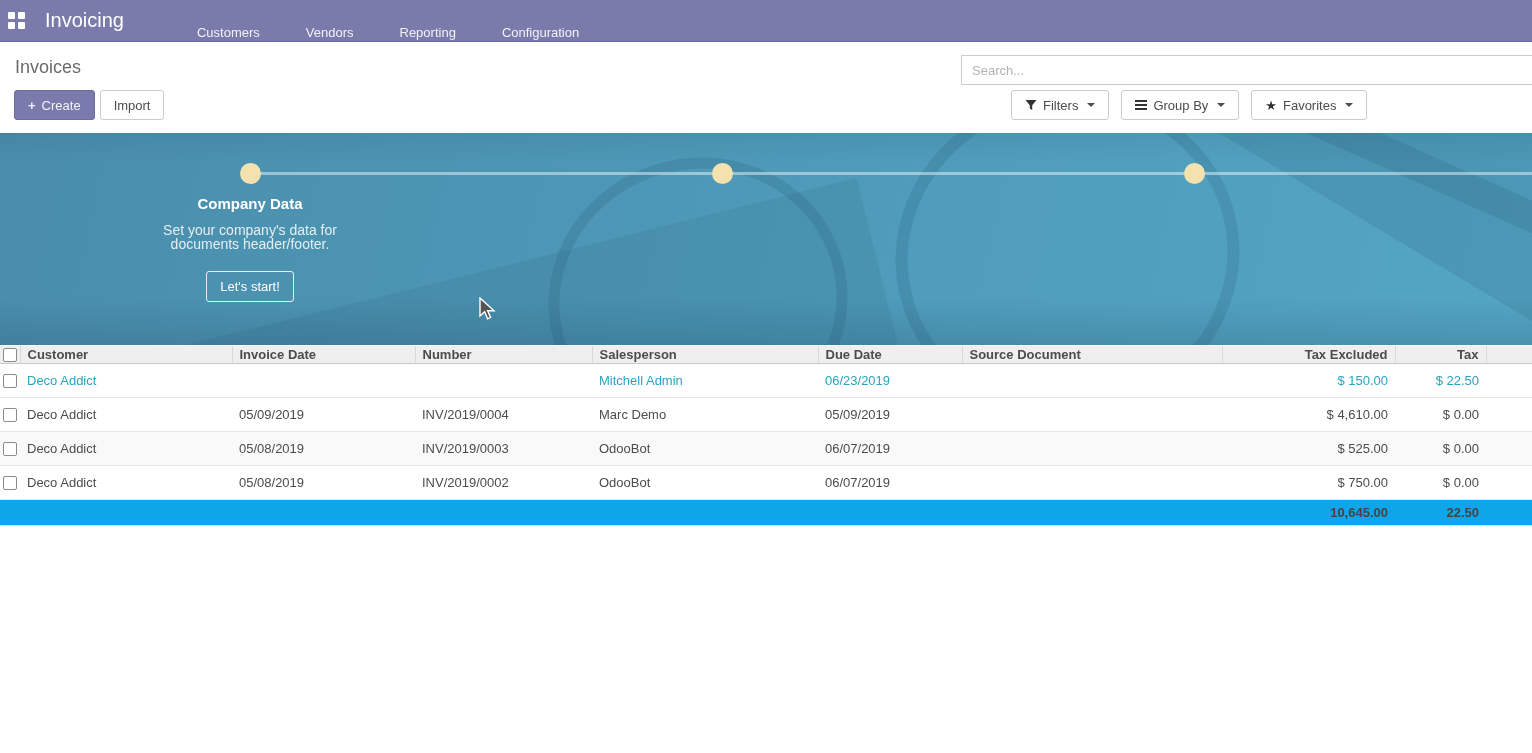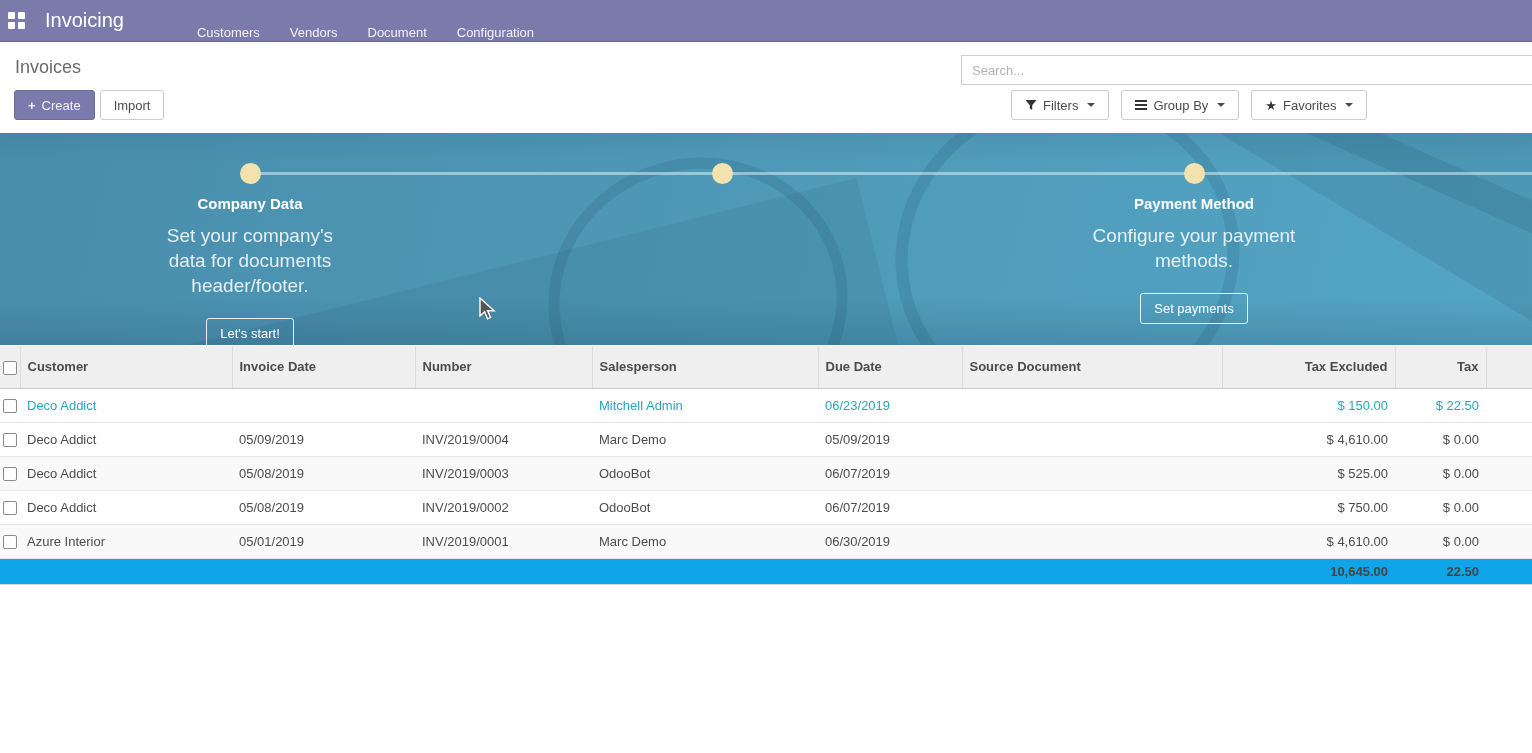--- a/index.html
+++ b/index.html
@@ -8,21 +8,21 @@
   #app { position: relative; width: 1532px; height: 753px; background: #fff; }
 
   
   .navbar { position: absolute; left: 0; top: 0; width: 1532px; height: 42px;
     background: #7a7aab; border-bottom: 1px solid #68689a;
     display: flex; align-items: center; }
   .apps-icon { width: 17px; height: 17px; margin-left: 8px; margin-right: 20px;
     display: grid; grid-template-columns: 7px 7px; grid-template-rows: 7px 7px; gap: 3px; cursor: pointer; }
   .apps-icon span { background: #ffffff; border-radius: 1px; }
   .app-name { color: #ffffff; font-size: 20px; font-weight: 400; margin-right: 58px; }
-  .nav-menu { display: flex; align-items: center; gap: 0; margin-top: 24px; }
+  .nav-menu { display: flex; align-items: center; gap: 16px; margin-top: 24px; }
   .nav-item { color: #f2f2fa; font-size: 13px; padding: 12px 15px; cursor: pointer; }
 
   
   .control-panel { position: absolute; left: 0; top: 43px; width: 1532px; height: 90px; background: #fff; padding-left: 28px; }
   .breadcrumb { position: absolute; left: 15px; top: 14px; font-size: 18px; color: #6b6b6b; }
   .btn-row { position: absolute; left: 14px; top: 47px; display: flex; gap: 5px; }
   .btn { font-size: 13px; height: 30px; padding: 0 13px; border-radius: 3px; cursor: pointer;
     display: inline-flex; align-items: center; gap: 6px; background: #fff;
     border: 1px solid #ccc; color: #4c4c4c; }
   .btn.primary { background: #7b7aac; border-color: #6c6b9d; color: #f4f3fb; }
@@ -50,31 +50,31 @@
   .band1 { left: 1040px; top: -150px; width: 760px; height: 250px; background: rgba(22,66,94,0.13); transform: rotate(31deg); }
   .band2 { left: -80px; top: 160px; width: 980px; height: 240px; background: rgba(22,66,94,0.09); transform: rotate(-14deg); }
   .banner-shade { left: 0; top: 0; width: 100%; height: 100%;
     background: linear-gradient(to bottom, rgba(10,40,60,0.07), rgba(0,0,0,0) 14%, rgba(0,0,0,0) 78%, rgba(14,52,76,0.16)); }
   .progress-line { position: absolute; left: 250px; top: 39px; width: 1282px; height: 3px;
     background: rgba(255,255,255,0.45); }
   .step-dot { position: absolute; top: 30px; width: 21px; height: 21px; border-radius: 50%;
     background: #f3e2ae; cursor: pointer; }
   .step { position: absolute; top: 62px; width: 320px; text-align: center; color: #fff; }
   .step-title { font-size: 15px; font-weight: bold; color: #ffffff; margin-bottom: 11px; }
-  .step-desc { font-size: 19px; line-height: 25px; color: rgba(255,255,255,0.85);
+  .step-desc { font-size: 14px; line-height: 14px; color: rgba(255,255,255,0.85);
     max-width: 200px; margin: 4px auto; }
   .step.wide-desc .step-desc { max-width: 270px; }
   .step-btn { margin-top: 16px; display: inline-block; font-size: 13px; color: #ffffff;
     border: 1px solid rgba(255,255,255,0.85); border-radius: 3px; background: transparent;
     padding: 7px 13px; cursor: pointer; font-family: "Liberation Sans", sans-serif; }
 
   
   .list-table { position: absolute; left: 0; top: 346px; width: 1532px;
     border-collapse: collapse; table-layout: fixed; font-size: 13px; color: #4c4c4c; }
-  .list-table th { height: 42px; background: #efefef; font-weight: bold; text-align: left;
+  .list-table th { height: 17px; background: #efefef; font-weight: bold; text-align: left;
     padding: 0 7px; border-bottom: 1px solid #c9c9c9; border-left: 1px solid #dadada;
     color: #4c4c4c; cursor: pointer; white-space: nowrap; overflow: hidden; }
   .list-table th:first-child { border-left: none; }
   .list-table th.num, .list-table td.num { text-align: right; margin-top: 14px; }
   .list-table td { height: 34px; padding: 0 7px; border-bottom: 1px solid #e6e6e6;
     white-space: nowrap; overflow: hidden; background: #fff; }
   .list-table tr.striped td { background: #f9f9f9; }
   .list-table tr.highlight td { color: #2aa4be; }
   .cb-cell { text-align: center; padding: 0 3px !important; }
   .cb { display: inline-block; width: 14px; height: 14px; border: 1px solid #8b8b8b;
@@ -95,21 +95,21 @@
     <div class="apps-icon">
       <span></span>
         <span></span>
         <span></span>
         <span></span>
     </div>
     <div class="app-name">Invoicing</div>
     <div class="nav-menu">
       <div class="nav-item">Customers</div>
       <div class="nav-item">Vendors</div>
-      <div class="nav-item">Document</div>
+      <div class="nav-item">Reporting</div>
       <div class="nav-item">Configuration</div>
     </div>
   </div>
 
   <div class="control-panel">
     <div class="breadcrumb">Invoices</div>
     <div class="btn-row">
       <button class="btn primary">
         <span class="plus">+</span>
         <span>Create</span>
@@ -156,25 +156,20 @@
 
     <div class="progress-line"></div>
     <div class="step-dot" style="left:240px"></div>
     <div class="step-dot" style="left:712px"></div>
     <div class="step-dot" style="left:1184px"></div>
 
     <div class="step" style="left:90px">
       <div class="step-title">Company Data</div>
       <div class="step-desc">Set your company's data for documents header/footer.</div>
       <button class="step-btn">Let's start!</button>
-    </div>
-    <div class="step wide-desc" style="left:1034px">
-      <div class="step-title">Payment Method</div>
-      <div class="step-desc">Configure your payment methods.</div>
-      <button class="step-btn">Set payments</button>
     </div>
   </div>
 
   <table class="list-table">
     <colgroup>
       <col style="width:20px">
         <col style="width:212px">
         <col style="width:183px">
         <col style="width:177px">
       <col style="width:226px">
@@ -242,32 +237,20 @@
           <td class="customer-link">Deco Addict</td>
           <td>05/08/2019</td>
           <td>INV/2019/0002</td>
           <td>OdooBot</td>
           <td>06/07/2019</td>
           <td></td>
           <td class="num">$ 750.00</td>
           <td class="num">$ 0.00</td>
           <td></td>
         </tr>
-        <tr class="striped">
-          <td class="cb-cell"><span class="cb"></span></td>
-          <td class="customer-link">Azure Interior</td>
-          <td>05/01/2019</td>
-          <td>INV/2019/0001</td>
-          <td>Marc Demo</td>
-          <td>06/30/2019</td>
-          <td></td>
-          <td class="num">$ 4,610.00</td>
-          <td class="num">$ 0.00</td>
-          <td></td>
-        </tr>
       </tbody>
     <tfoot>
       <tr>
         <td colspan="7"></td>
         <td class="num">10,645.00</td>
         <td class="num">22.50</td>
         <td></td>
       </tr>
     </tfoot>
   </table>

